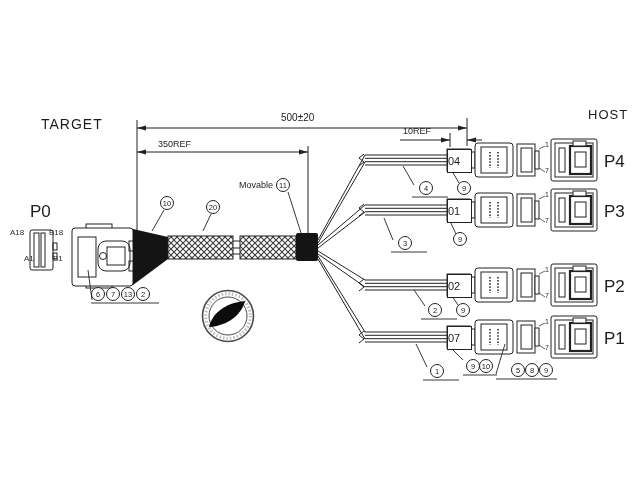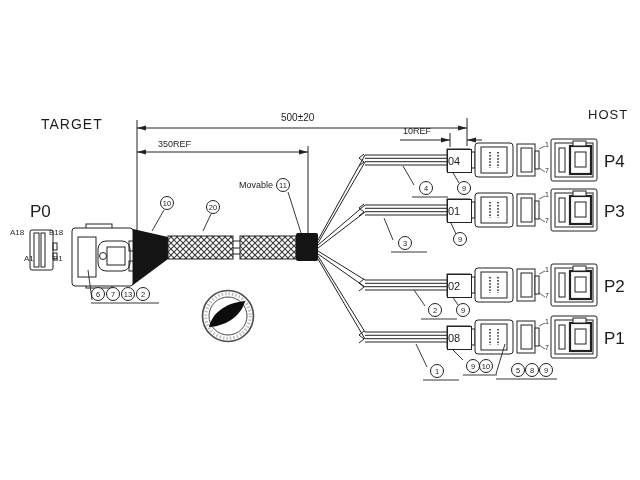--- a/index.html
+++ b/index.html
@@ -144,21 +144,21 @@
 
   <div class="txt t-p0" style="left:30px;top:202px">P0</div>
   <div class="txt t-pin" style="left:10px;top:228px">A18</div>
   <div class="txt t-pin" style="left:49px;top:228px">B18</div>
   <div class="txt t-pin" style="left:24px;top:254px">A1</div>
   <div class="txt t-pin" style="left:53px;top:254px">B1</div>
 
   <div class="portbox" style="top:149px">04</div>
   <div class="portbox" style="top:199px">01</div>
   <div class="portbox" style="top:274px">02</div>
-  <div class="portbox" style="top:326px">08</div>
+  <div class="portbox" style="top:326px">07</div>
 
   <div class="txt t-port" style="left:604px;top:152px">P4</div>
   <div class="txt t-port" style="left:604px;top:202px">P3</div>
   <div class="txt t-port" style="left:604px;top:277px">P2</div>
   <div class="txt t-port" style="left:604px;top:329px">P1</div>
 
   <span class="pin-num" style="left:545px;top:141px">1</span>
   <span class="pin-num" style="left:545px;top:167px">7</span>
   <span class="pin-num" style="left:545px;top:191px">1</span>
   <span class="pin-num" style="left:545px;top:217px">7</span>

